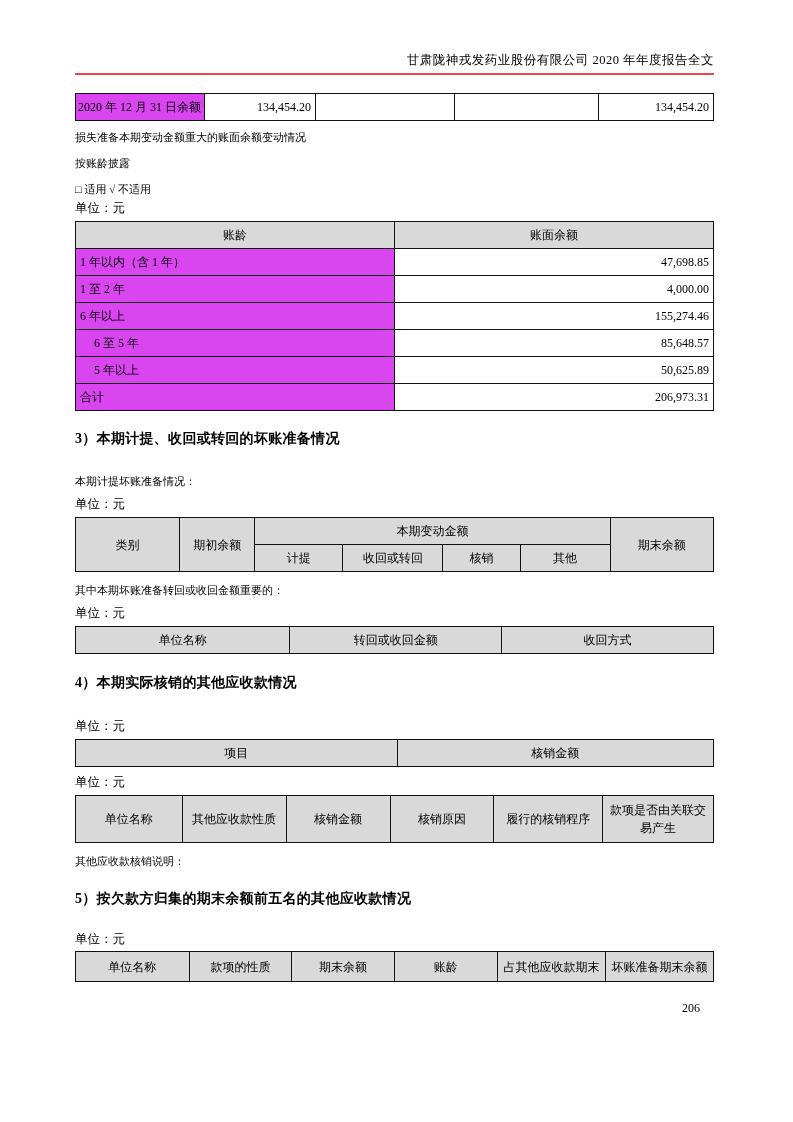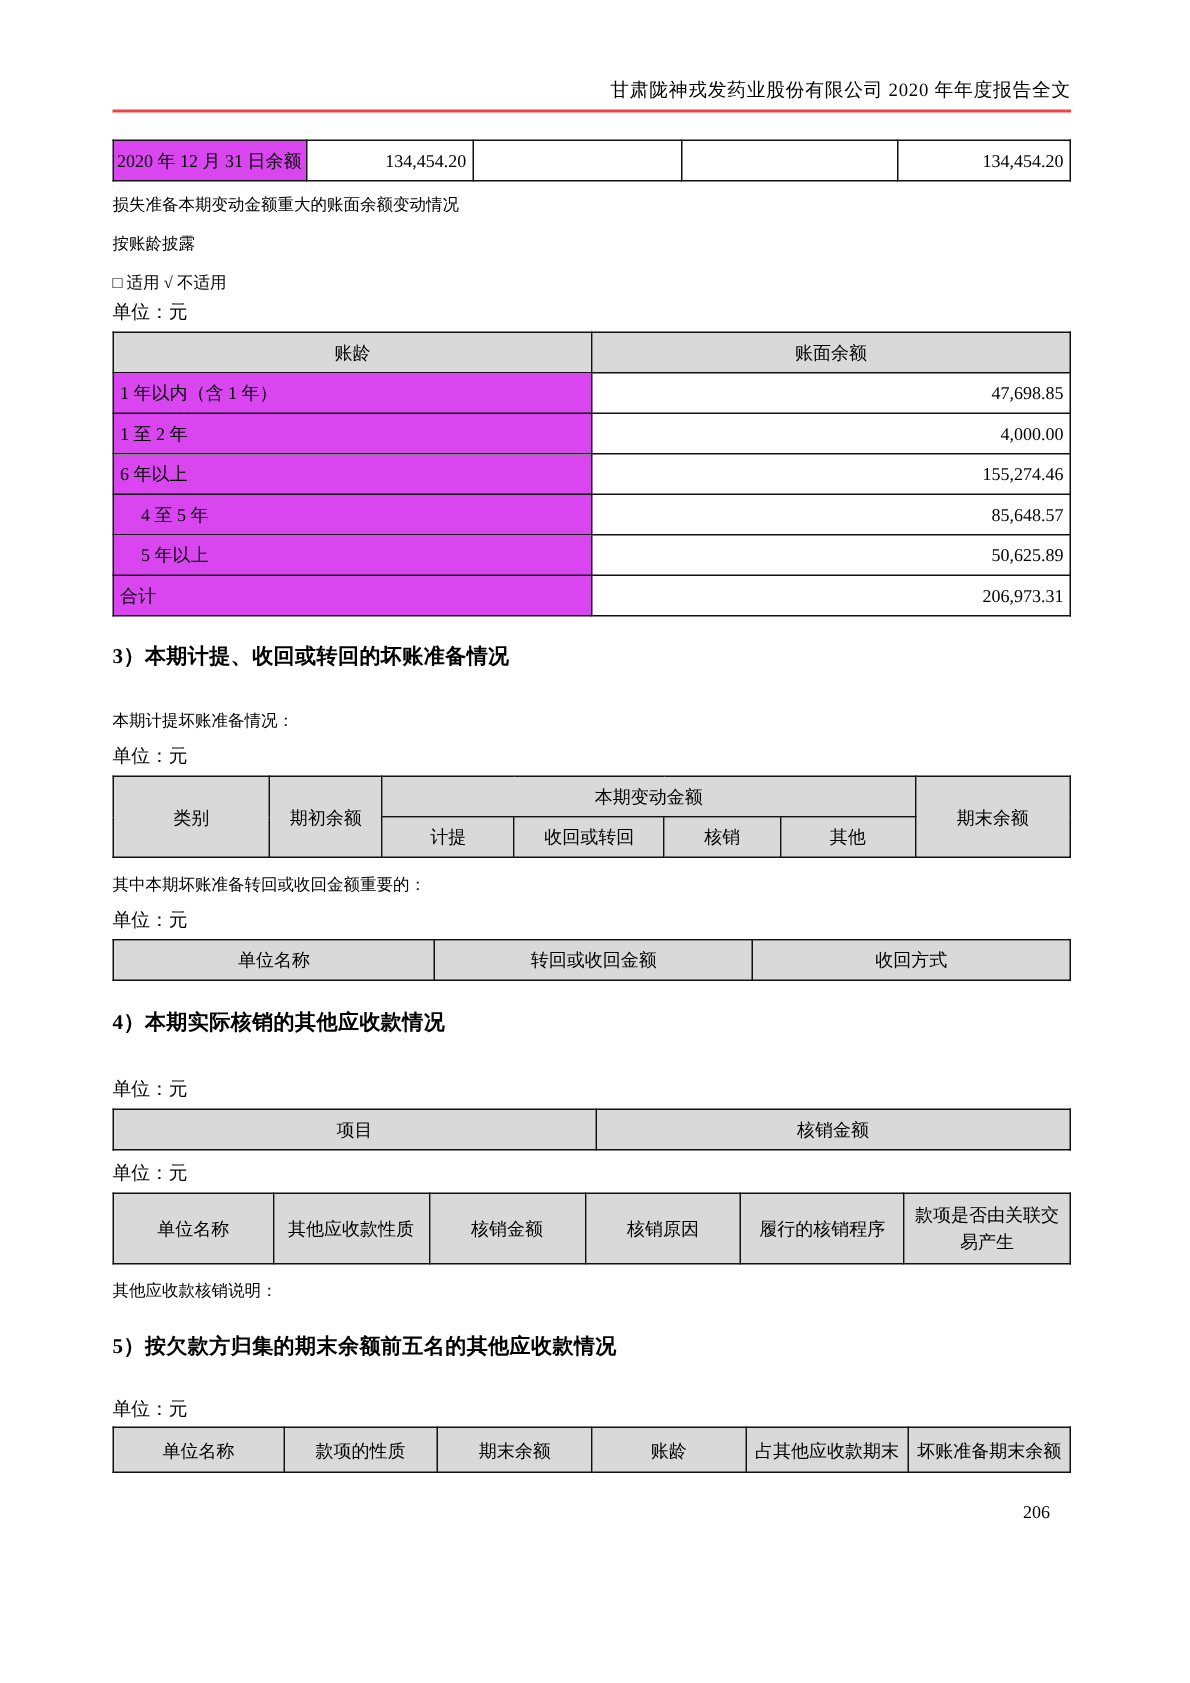--- a/index.html
+++ b/index.html
@@ -99,21 +99,21 @@
     </tr>
     <tr>
       <td class="gray lbl">1 至 2 年</td>
       <td class="num">4,000.00</td>
     </tr>
     <tr>
       <td class="gray lbl">6 年以上</td>
       <td class="num">155,274.46</td>
     </tr>
     <tr>
-      <td class="gray lbl indent">4 至 5 年</td>
+      <td class="gray lbl indent">6 至 5 年</td>
       <td class="num">85,648.57</td>
     </tr>
     <tr>
       <td class="gray lbl indent">5 年以上</td>
       <td class="num">50,625.89</td>
     </tr>
     <tr>
       <td class="gray lbl">合计</td>
       <td class="num">206,973.31</td>
     </tr>

